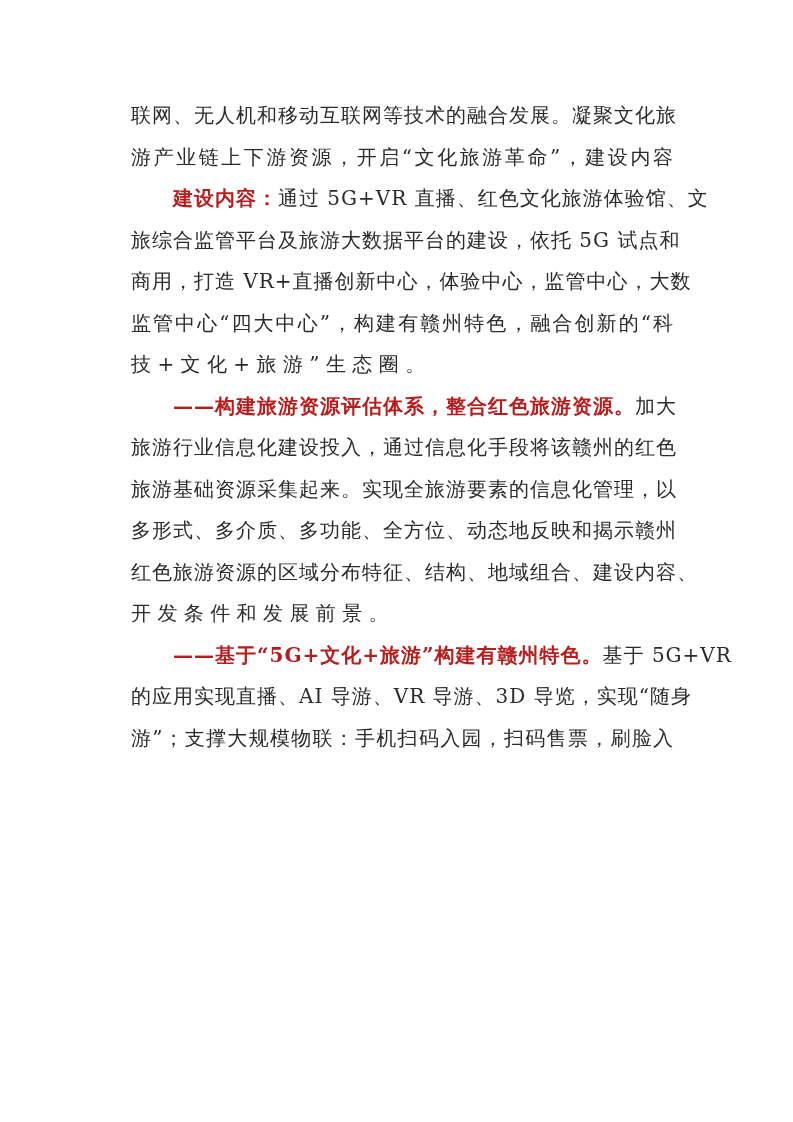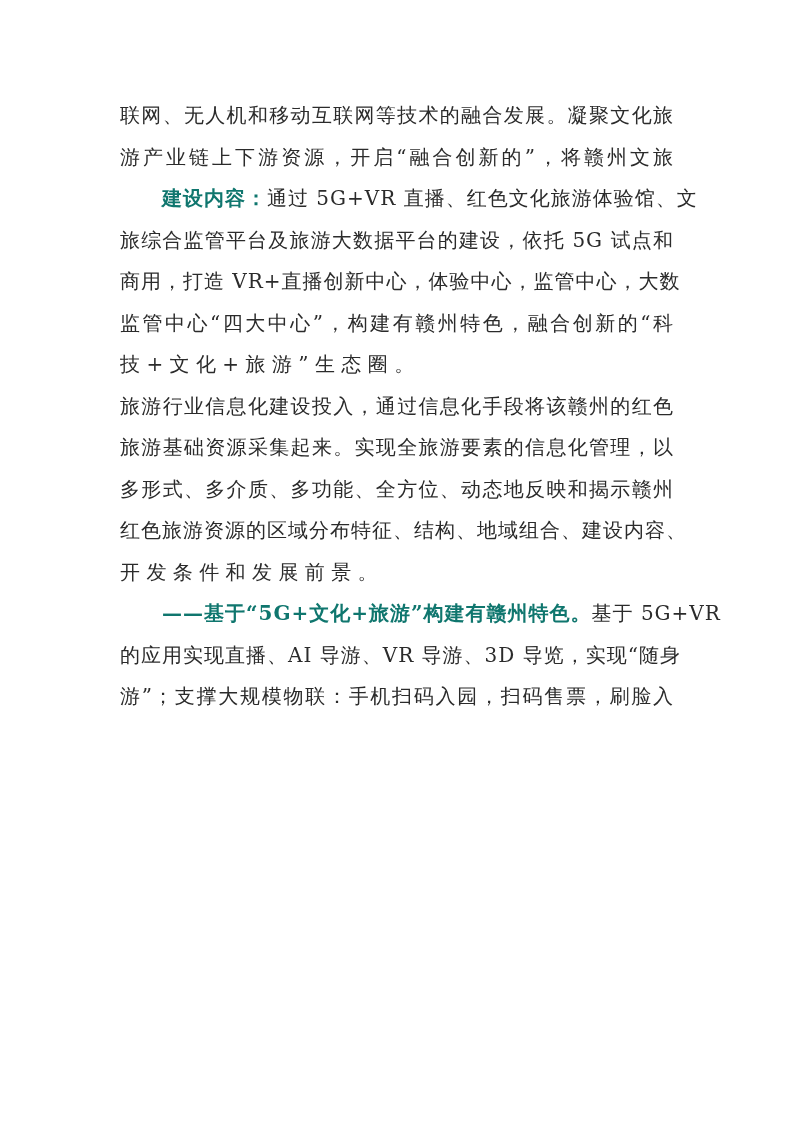--- a/index.html
+++ b/index.html
@@ -22,54 +22,58 @@
       font-size: 20px;
       color: #2b2b2b;
     }
     .line {
       height: 41.5px;
       line-height: 41.5px;
       white-space: nowrap;
       text-align: justify;
       text-align-last: justify;
       letter-spacing: 1px;
+      margin-left: 11px;
     }
     .line.last {
       text-align-last: left;
       letter-spacing: 6.4px;
     }
     .line.indent {
       padding-left: 42px;
     }
     .bold {
       font-weight: bold;
-      color: #0f766e;
+      color: #b91c1c;
     }
   </style>
 </head>
 <body>
 
 <div class="page">
 
   <div>
     <div class="line">联网、无人机和移动互联网等技术的融合发展。凝聚文化旅</div>
-    <div class="line">游产业链上下游资源，开启“融合创新的”，将赣州文旅</div>
+    <div class="line">游产业链上下游资源，开启“文化旅游革命”，建设内容</div>
   </div>
 
   <div>
     <div class="line indent">
       <span class="bold">建设内容：</span><span>通过 5G+VR 直播、红色文化旅游体验馆、文</span>
     </div>
     <div class="line">旅综合监管平台及旅游大数据平台的建设，依托 5G 试点和</div>
     <div class="line">商用，打造 VR+直播创新中心，体验中心，监管中心，大数</div>
     <div class="line">监管中心“四大中心”，构建有赣州特色，融合创新的“科</div>
     <div class="line last">技+文化+旅游”生态圈。</div>
   </div>
 
   <div>
+    <div class="line indent">
+      <span class="bold">——构建旅游资源评估体系，整合红色旅游资源。</span><span>加大</span>
+    </div>
     <div class="line">旅游行业信息化建设投入，通过信息化手段将该赣州的红色</div>
     <div class="line">旅游基础资源采集起来。实现全旅游要素的信息化管理，以</div>
     <div class="line">多形式、多介质、多功能、全方位、动态地反映和揭示赣州</div>
     <div class="line">红色旅游资源的区域分布特征、结构、地域组合、建设内容、</div>
     <div class="line last">开发条件和发展前景。</div>
   </div>
 
 
   <div>
     <div class="line indent">

